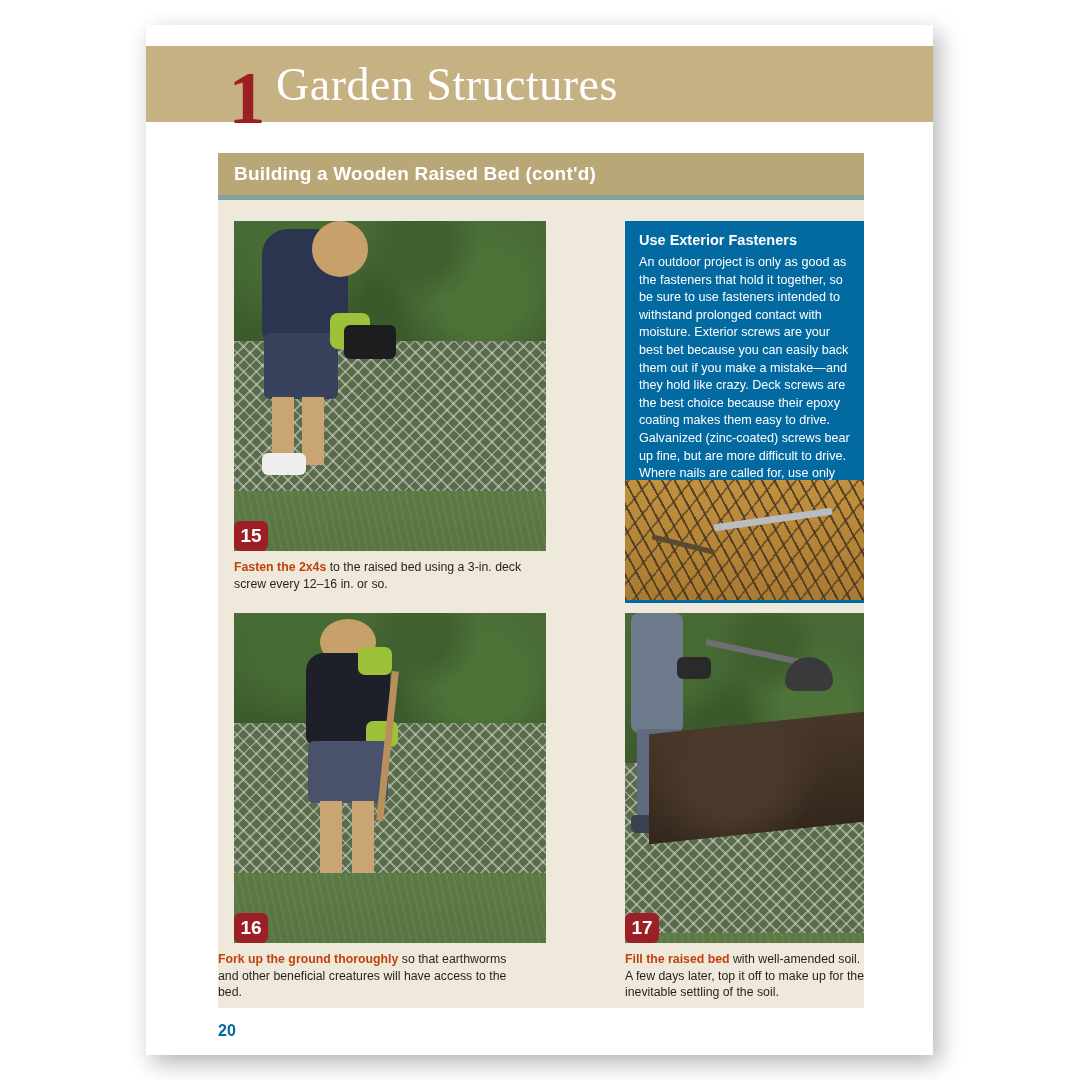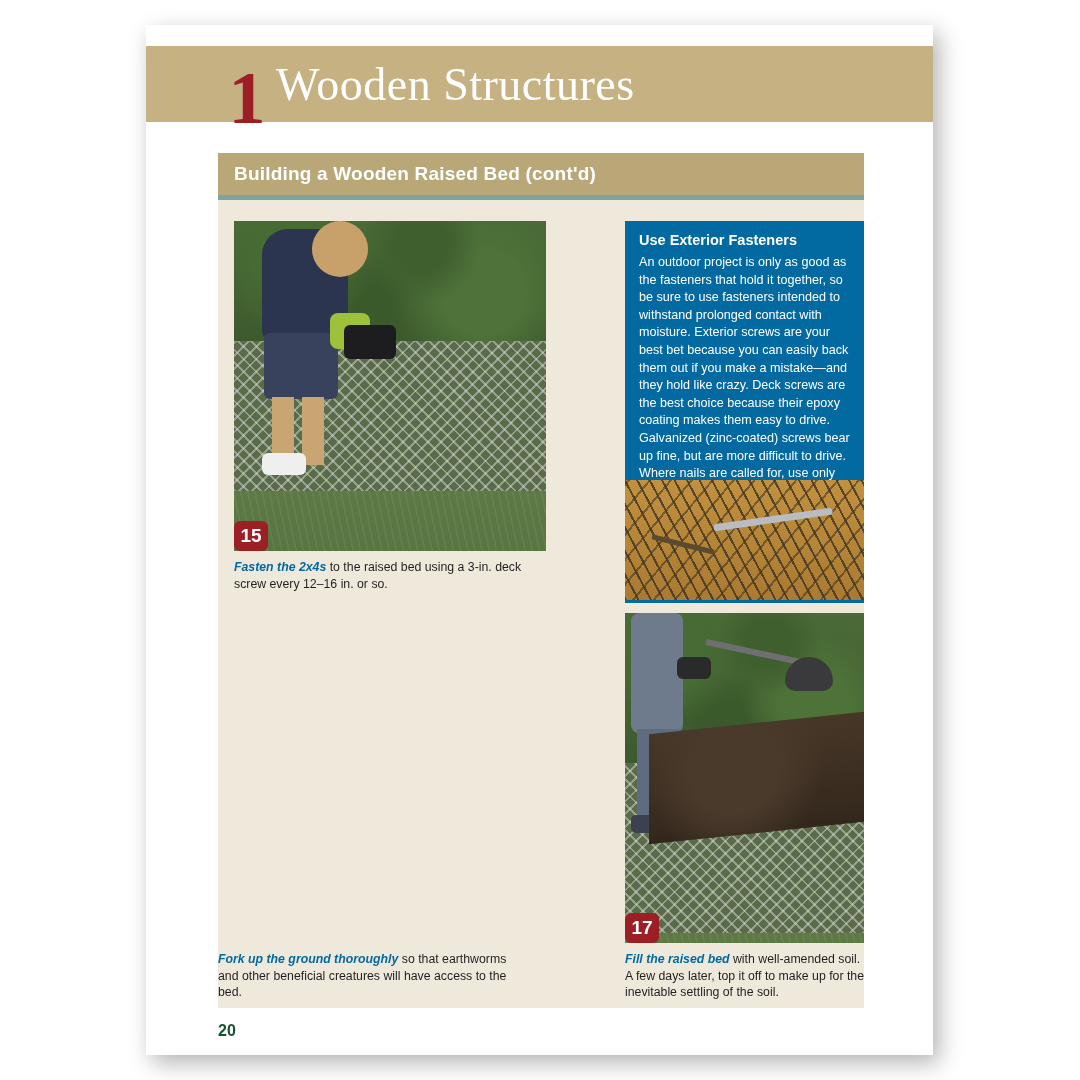--- a/index.html
+++ b/index.html
@@ -123,22 +123,21 @@
     border-radius: 6px;
   }
 
   .caption {
     position: absolute;
     font-size: 12.3px;
     line-height: 16.5px;
     color: #231f20;
   }
   .caption b {
-    color: #0369a1;
-    font-style: italic;
+    color: #c2410c;
   }
 
   
   .tipbox {
     position: absolute;
     left: 407px;
     top: 68px;
     width: 239px;
     height: 382px;
     background: #0369a1;
@@ -169,21 +168,21 @@
     overflow: hidden;
     background: #b58b3a;
   }
 
   .page-number {
     position: absolute;
     left: 72px;
     top: 997px;
     font-size: 16px;
     font-weight: bold;
-    color: #14532d;
+    color: #0369a1;
   }
 
   
   .chain {
     background-image:
       repeating-linear-gradient(45deg, rgba(220,225,220,0.45) 0 2px, rgba(0,0,0,0) 2px 9px),
       repeating-linear-gradient(-45deg, rgba(220,225,220,0.45) 0 2px, rgba(0,0,0,0) 2px 9px);
   }
   .grass {
     background:
@@ -205,21 +204,21 @@
       linear-gradient(180deg, #c2913f 0%, #a97a31 100%);
   }
 </style>
 </head>
 <body>
 
 <div id="page">
 
   <div class="chapter-band"></div>
   <div class="chapter-number">1</div>
-  <div class="chapter-title">Wooden Structures</div>
+  <div class="chapter-title">Garden Structures</div>
 
   <div class="content">
 
     <div class="section-head">
       <div class="section-head-text">Building a Wooden Raised Bed (cont'd)</div>
     </div>
     <div class="section-rule"></div>
 
     <div class="photo" style="left:16px; top:68px; width:312px; height:330px;">
       <div class="leafy" style="left:0; top:0; width:312px; height:120px;"></div>
@@ -244,20 +243,35 @@
     <div class="tipbox">
       <div class="tip-title">Use Exterior Fasteners</div>
       <div class="tip-body">An outdoor project is only as good as the fasteners that hold it together, so be sure to use fasteners intended to withstand prolonged contact with moisture. Exterior screws are your best bet because you can easily back them out if you make a mistake—and they hold like crazy. Deck screws are the best choice because their epoxy coating makes them easy to drive. Galvanized (zinc-coated) screws bear up fine, but are more difficult to drive. Where nails are called for, use only hot-dipped, not electro-plated, galvanized fasteners.</div>
     </div>
     <div class="tip-photo">
       <div class="screws" style="left:0; top:0; width:239px; height:120px;"></div>
       <div style="position:absolute; left:88px; top:36px; width:120px; height:7px; background:#b9bcc0; transform:rotate(-8deg); border-radius:3px;"></div>
       <div style="position:absolute; left:26px; top:62px; width:64px; height:5px; background:#5a4a30; transform:rotate(14deg); border-radius:2px;"></div>
     </div>
 
+    <div class="photo" style="left:16px; top:460px; width:312px; height:330px;">
+      <div class="leafy" style="left:0; top:0; width:312px; height:110px;"></div>
+      <div class="chain" style="left:0; top:0; width:312px; height:150px;"></div>
+      <div class="grass" style="left:0; top:110px; width:312px; height:220px;"></div>
+      <div class="person" style="left:86px; top:6px; width:56px; height:46px; background:#c8a06a; border-radius:50%;"></div>
+      <div class="person" style="left:72px; top:40px; width:84px; height:92px; background:#1d2028; border-radius:18px 18px 8px 8px;"></div>
+      <div class="person" style="left:124px; top:34px; width:34px; height:28px; background:#9dc23a; border-radius:7px;"></div>
+      <div class="person" style="left:132px; top:108px; width:32px; height:26px; background:#9dc23a; border-radius:7px;"></div>
+      <div class="person" style="left:74px; top:128px; width:80px; height:62px; background:#49526a; border-radius:6px;"></div>
+      <div class="person" style="left:86px; top:188px; width:22px; height:72px; background:#c9a573;"></div>
+      <div class="person" style="left:118px; top:188px; width:22px; height:72px; background:#c9a573;"></div>
+      <div class="tool" style="left:150px; top:58px; width:7px; height:150px; background:#b9905c; transform:rotate(6deg);"></div>
+
+      <div class="step-badge">16</div>
+    </div>
     <div class="caption" style="left:0; top:798px; width:305px;">
       <b>Fork up the ground thoroughly</b><span> so that earthworms and other beneficial creatures will have access to the bed.</span>
     </div>
 
     <div class="photo" style="left:407px; top:460px; width:239px; height:330px;">
       <div class="leafy" style="left:0; top:0; width:239px; height:150px;"></div>
       <div class="chain" style="left:0; top:0; width:239px; height:170px;"></div>
       <div class="grass" style="left:0; top:150px; width:239px; height:180px;"></div>
       <div class="person" style="left:6px; top:0px; width:52px; height:120px; background:#6d7b8c; border-radius:8px;"></div>
       <div class="person" style="left:12px; top:116px; width:44px; height:90px; background:#5f6b80;"></div>

